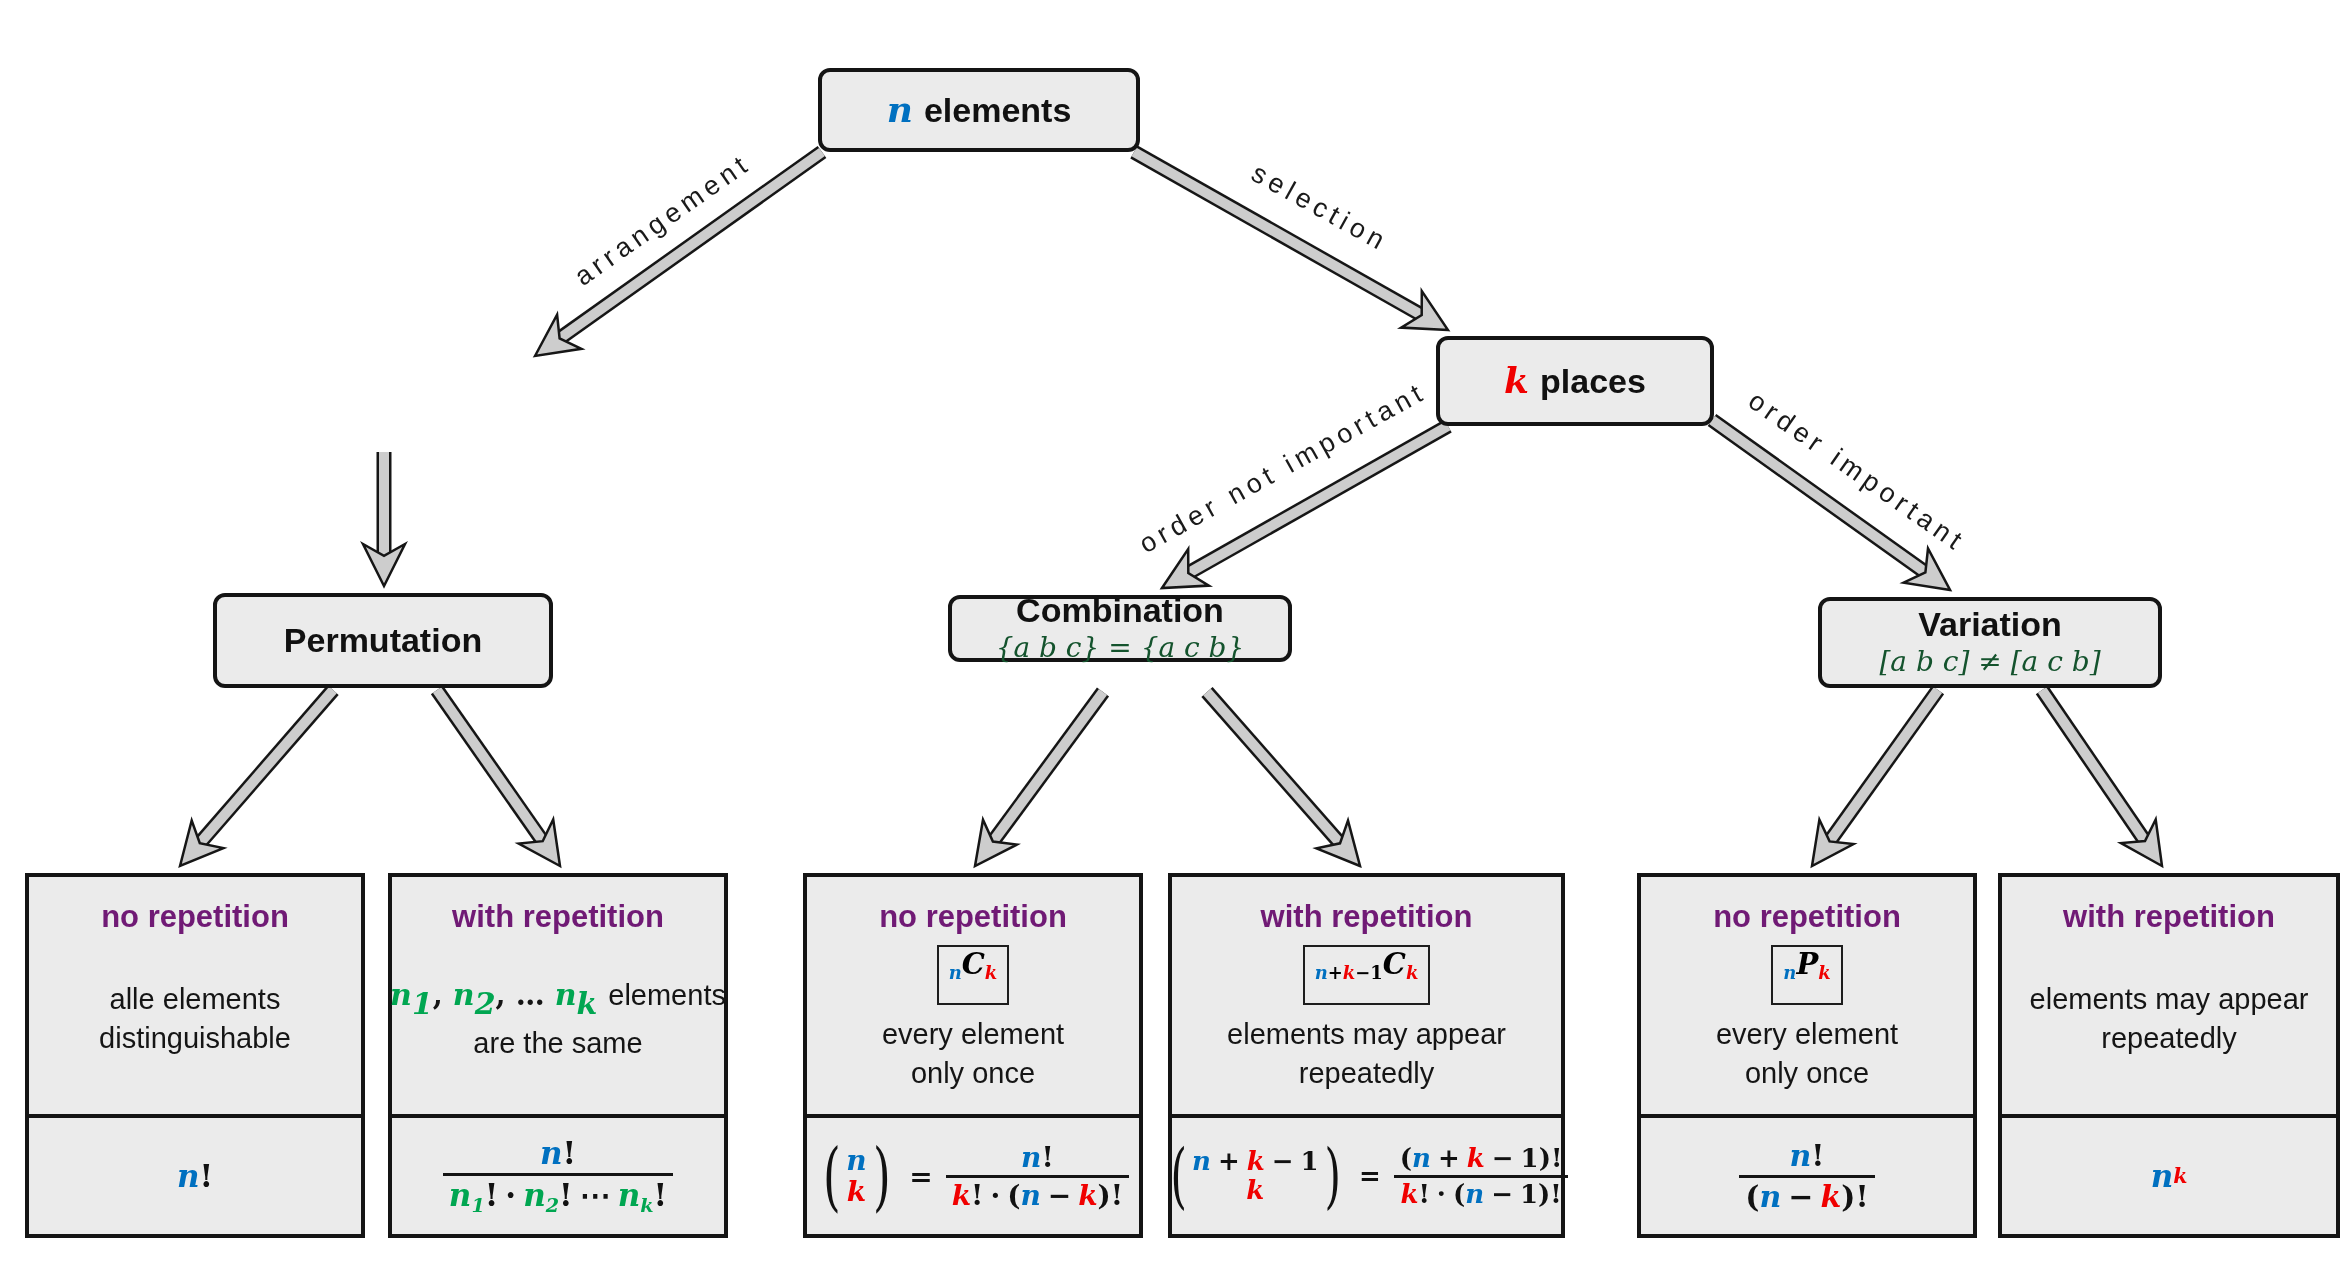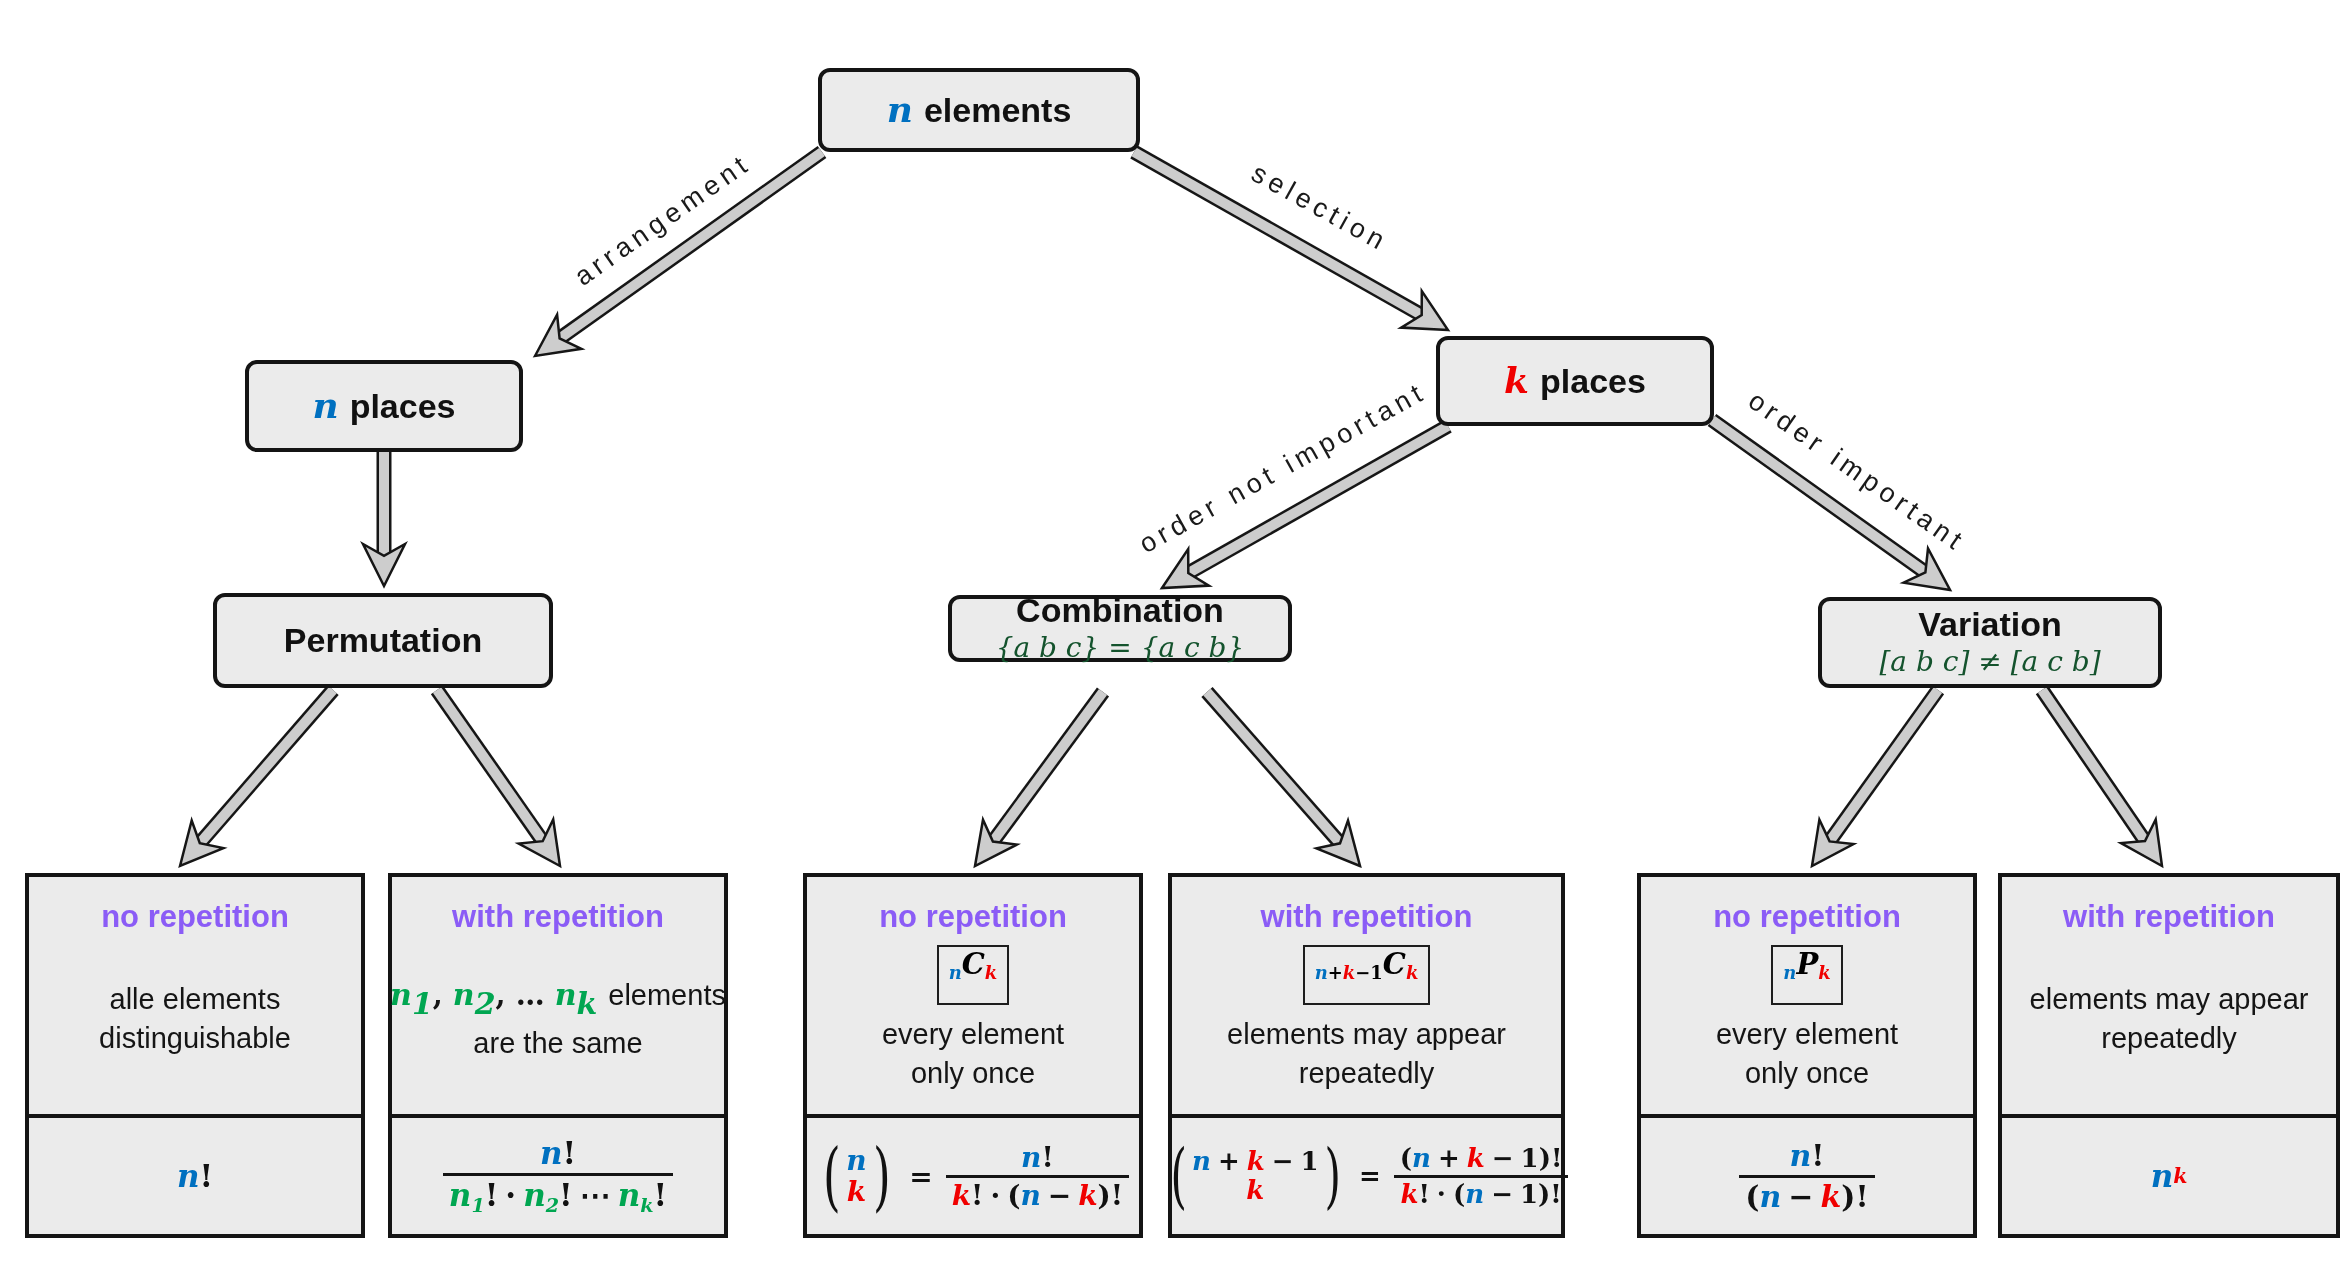--- a/index.html
+++ b/index.html
@@ -35,21 +35,21 @@
         border:4px solid #141414;box-sizing:border-box;display:flex;flex-direction:column;}
   #card-perm-no{left:25px;}
   #card-perm-with{left:388px;}
   #card-comb-no{left:803px;}
   #card-comb-with{left:1168px;width:397px;}
   #card-var-no{left:1637px;}
   #card-var-with{left:1998px;width:342px;}
 
   .card-top{flex:1;display:flex;flex-direction:column;align-items:center;
             padding:22px 6px 12px;box-sizing:border-box;}
-  .card-header{font-weight:bold;font-size:31px;color:#8b5cf6;}
+  .card-header{font-weight:bold;font-size:31px;color:#701a75;}
   .symbox{margin-top:10px;border:2.5px solid #1d1d1d;padding:2px 10px 20px;font-size:29px;
           font-family:"DejaVu Serif",serif;font-weight:bold;white-space:nowrap;line-height:1.1;}
   .card-body{margin:auto 0;text-align:center;font-size:29px;line-height:1.32;color:#151515;white-space:nowrap;}
   .card-formula{height:120px;border-top:4px solid #141414;display:flex;align-items:center;
           justify-content:center;font-family:"DejaVu Serif",serif;font-weight:bold;
           font-size:31px;color:#111;box-sizing:border-box;white-space:nowrap;}
   #card-comb-no .card-formula{font-size:28px;}
   #card-comb-with .card-formula{font-size:26px;}
   #card-var-no .card-formula{font-size:30px;}
 
@@ -132,23 +132,20 @@
         <line x1="2042" y1="690" x2="2144.9646944228407" y2="841.0148851534998" stroke="#161616" stroke-width="15" stroke-linecap="butt"></line>
         <line x1="2042" y1="690" x2="2144.9646944228407" y2="841.0148851534998" stroke="#cdcdcd" stroke-width="10" stroke-linecap="butt"></line>
         <polygon points="2162.0,866.0 2121.0,843.1 2145.0,841.0 2155.7,819.5" fill="#cdcdcd" stroke="#161616" stroke-width="2.5" stroke-linejoin="miter"></polygon>
       </g>
     </svg>
 
   <div class="node" id="node-root">
     <div class="title"><span class="mvar blue">n</span><span>elements</span></div>
   </div>
 
-  <div class="node" id="node-nplaces">
-    <div class="title"><span class="mvar blue">n</span><span>places</span></div>
-  </div>
   <div class="node" id="node-kplaces">
     <div class="title"><span class="mvar red">k</span><span>places</span></div>
   </div>
 
   <div class="node" id="node-perm">
     <div class="title">Permutation</div>
   </div>
   <div class="node" id="node-comb">
     <div class="title">Combination</div>
     <div class="subtitle">{a b c} = {a c b}</div>

